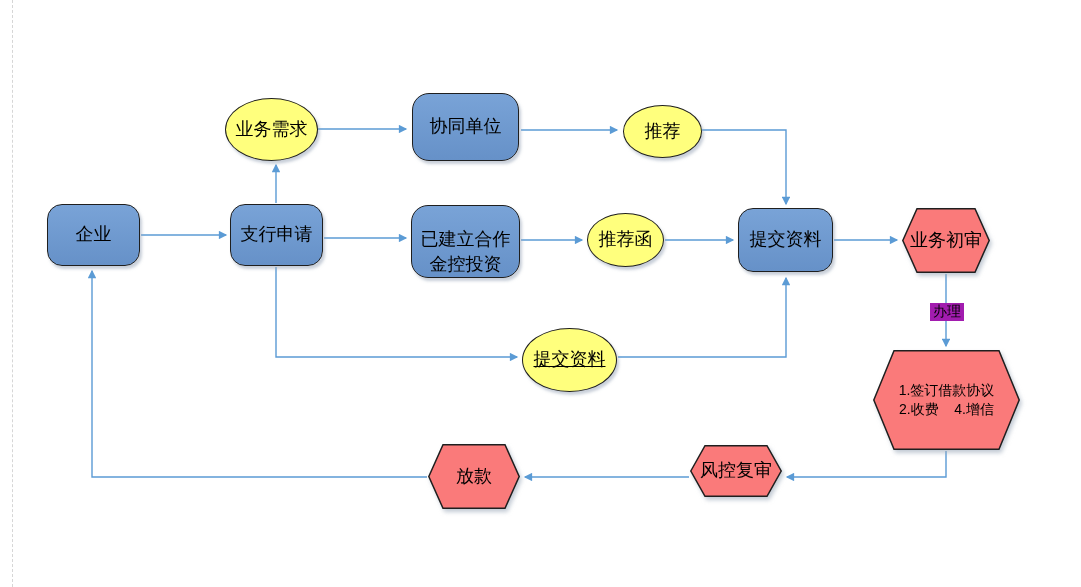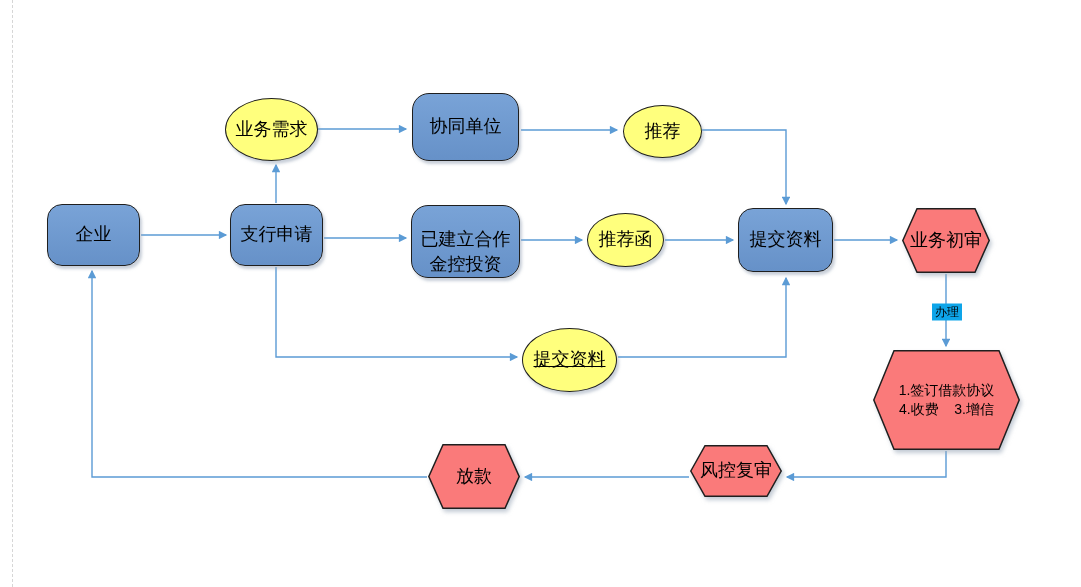--- a/index.html
+++ b/index.html
@@ -48,21 +48,21 @@
     position:absolute;left:0;top:0;width:100%;height:100%;overflow:visible;
     filter:drop-shadow(2px 3px 2px rgba(155,168,185,.6));
   }
   .hex-svg polygon{
     fill:var(--node-red);stroke:var(--shape-border);stroke-width:1.5;
     vector-effect:non-scaling-stroke;
   }
   .hex-big{font-size:14px;line-height:1.38;}
   .edge-label{
     position:absolute;transform:translate(-50%,-50%);
-    background:#0ea5e9;padding:0 3px;font-size:12px;z-index:3;
+    background:#a21caf;padding:0 3px;font-size:14px;z-index:3;
   }
 </style>
 </head>
 <body>
 
 <div class="page-break-line"></div>
 
 <svg class="connector-layer" viewBox="0 0 1081 587">
   <defs>
     <marker id="arrow" viewBox="0 0 10 10" refX="8.5" refY="5" markerWidth="7" markerHeight="6" orient="auto-start-reverse">
@@ -126,21 +126,21 @@
   <svg class="hex-svg" viewBox="0 0 88 65" preserveAspectRatio="none">
     <polygon points="0.8,32.5 15,0.8 73,0.8 87.2,32.5 73,64.2 15,64.2"></polygon>
   </svg>
   <span class="node-label">业务初审</span>
 </div>
 
 <div class="node hexwrap hex-big" style="left:873px;top:350px;width:147px;height:100px;">
   <svg class="hex-svg" viewBox="0 0 147 100" preserveAspectRatio="none">
     <polygon points="0.8,50 21,0.8 126,0.8 146.2,50 126,99.2 21,99.2"></polygon>
   </svg>
-  <span class="node-label"><span>1.签订借款协议</span><br><span>4.收费    3.增信</span></span>
+  <span class="node-label"><span>1.签订借款协议</span><br><span>2.收费    4.增信</span></span>
 </div>
 
 <div class="node hexwrap" style="left:690px;top:445px;width:92px;height:52px;">
   <svg class="hex-svg" viewBox="0 0 92 65" preserveAspectRatio="none">
     <polygon points="0.8,32.5 15,0.8 77,0.8 91.2,32.5 77,64.2 15,64.2"></polygon>
   </svg>
   <span class="node-label">风控复审</span>
 </div>
 
 <div class="node hexwrap" style="left:428px;top:444px;width:92px;height:65px;">

